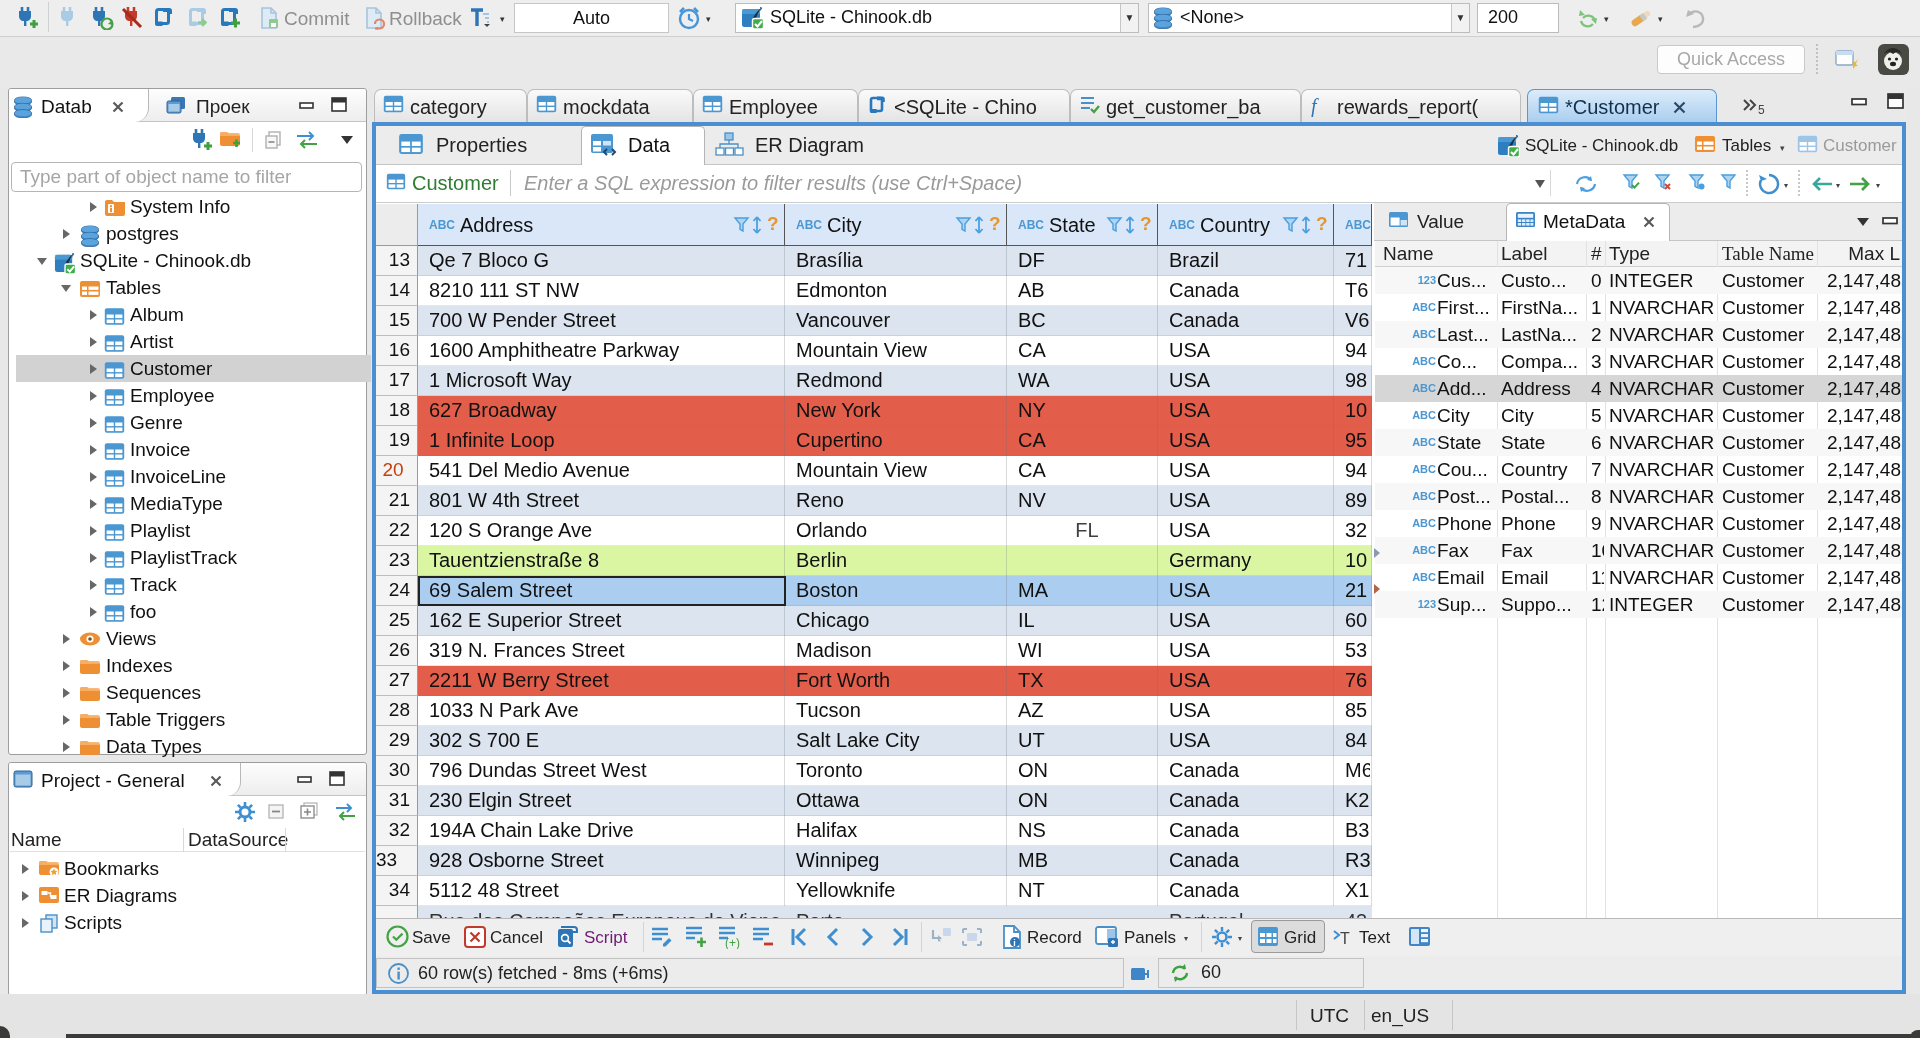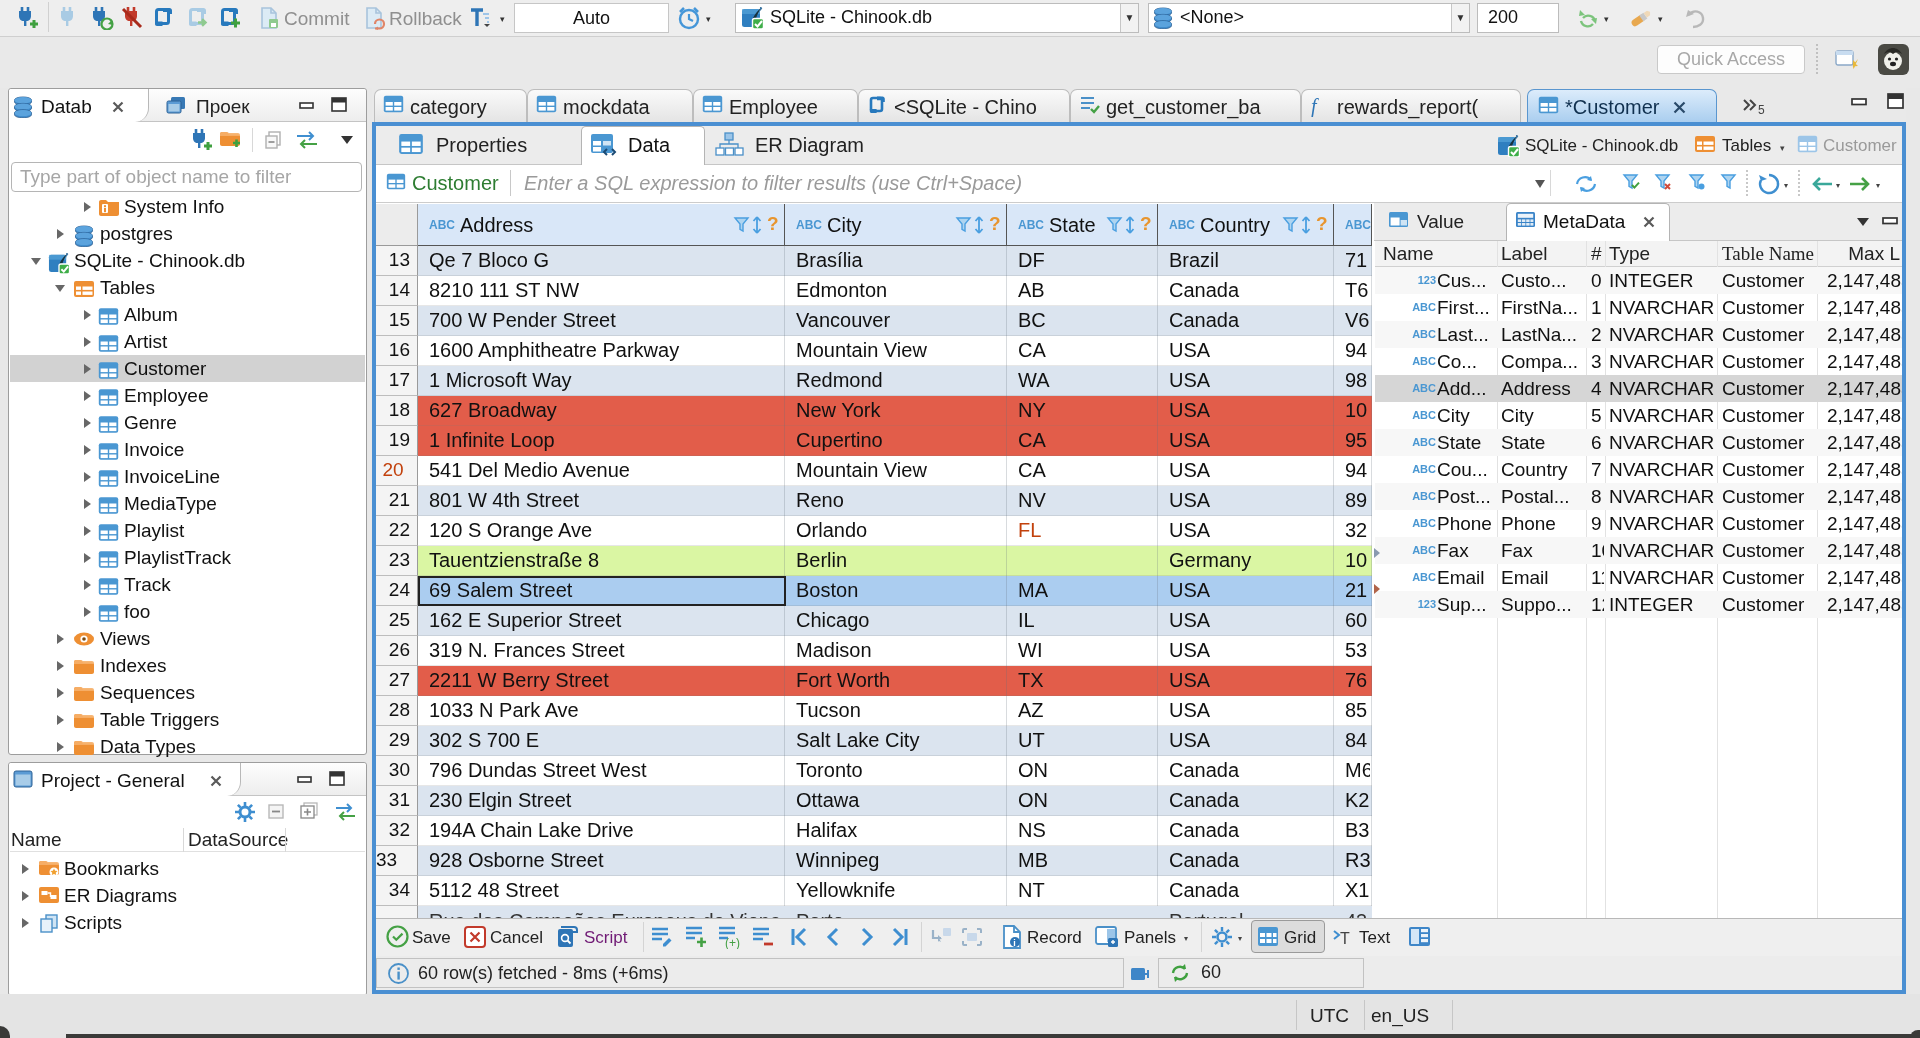--- a/index.html
+++ b/index.html
@@ -232,21 +232,21 @@
       <path d="M3 6h16m-4-4l4 4-4 4" stroke="#3f8fd0" stroke-width="2" fill="none"></path>
       <path d="M23 14H7m4 4l-4-4 4-4" stroke="#45a145" stroke-width="2" fill="none"></path>
     </svg>
   </div>
 <div style="position:absolute;left:340px;top:134px;width:14px;height:12px;">
     <svg width="14" height="12" viewBox="0 0 14 12" style="display:block;">
       <path d="M1 2h12L7 10z" fill="#333"></path>
     </svg>
   </div>
 <div style="position:absolute;left:11px;top:162px;width:351px;height:30px;background:#fff;border:1px solid #b5b5b5;border-radius:4px;font-size:19px;color:#a6a6a6;padding:3px 0 0 8px;">Type part of object name to filter</div>
-<div style="position:absolute;left:10px;top:193px;width:355px;height:607px;overflow:hidden;">
+<div style="position:absolute;left:16px;top:193px;width:355px;height:607px;overflow:hidden;">
 <div style="position:absolute;left:71px;top:8px;width:12px;height:12px;">
       <svg width="12" height="12" viewBox="0 0 12 12" style="display:block;">
         <path d="M3 1l7 5-7 5z" fill="#676767"></path>
       </svg>
     </div>
 <div style="position:absolute;left:88px;top:6px;width:23px;height:22px;">
       <svg width="22" height="18" viewBox="0 0 22 18" style="display:block;">
         <path d="M1 3c0-1.1.9-2 2-2h5l2 2h11v12c0 1.1-.9 2-2 2H3c-1.1 0-2-.9-2-2z" fill="#ee8f33"></path>
         <rect x="4" y="5" width="6" height="9" rx="1" fill="#fff"></rect>
         <rect x="6" y="6.2" width="2" height="2" fill="#ee8f33"></rect>
@@ -1058,21 +1058,21 @@
 <div style="position:absolute;left:1371px;top:486px;width:1px;height:30px;background:rgba(100,110,125,0.25);"></div>
 <div style="position:absolute;left:1345px;top:489px;width:25px;height:22px;font-size:20px;color:#111;overflow:hidden;">89</div>
 <div style="position:absolute;left:376px;top:516px;width:42px;height:30px;background:#f4f4f4;border-right:1px solid #9a9a9a;border-bottom:1px solid #bdbdbd;"></div>
 <div style="position:absolute;left:376px;top:519px;width:34px;height:22px;font-size:19px;color:#111;text-align:right;">22</div>
 <div style="position:absolute;left:418px;top:516px;width:954px;height:30px;background:#ffffff;border-bottom:1px solid rgba(120,120,120,0.18);"></div>
 <div style="position:absolute;left:784px;top:516px;width:1px;height:30px;background:rgba(100,110,125,0.25);"></div>
 <div style="position:absolute;left:429px;top:519px;width:354px;height:22px;font-size:20px;color:#111;overflow:hidden;">120 S Orange Ave</div>
 <div style="position:absolute;left:1006px;top:516px;width:1px;height:30px;background:rgba(100,110,125,0.25);"></div>
 <div style="position:absolute;left:796px;top:519px;width:209px;height:22px;font-size:20px;color:#111;overflow:hidden;">Orlando</div>
 <div style="position:absolute;left:1157px;top:516px;width:1px;height:30px;background:rgba(100,110,125,0.25);"></div>
-<div style="position:absolute;left:1018px;top:519px;width:138px;height:22px;font-size:20px;color:#c2410c;overflow:hidden;">FL</div>
+<div style="position:absolute;left:1018px;top:519px;width:138px;height:22px;font-size:20px;color:#404040;overflow:hidden;text-align:center;">FL</div>
 <div style="position:absolute;left:1333px;top:516px;width:1px;height:30px;background:rgba(100,110,125,0.25);"></div>
 <div style="position:absolute;left:1169px;top:519px;width:163px;height:22px;font-size:20px;color:#111;overflow:hidden;">USA</div>
 <div style="position:absolute;left:1371px;top:516px;width:1px;height:30px;background:rgba(100,110,125,0.25);"></div>
 <div style="position:absolute;left:1345px;top:519px;width:25px;height:22px;font-size:20px;color:#111;overflow:hidden;">32</div>
 <div style="position:absolute;left:376px;top:546px;width:42px;height:30px;background:#f4f4f4;border-right:1px solid #9a9a9a;border-bottom:1px solid #bdbdbd;"></div>
 <div style="position:absolute;left:376px;top:549px;width:34px;height:22px;font-size:19px;color:#111;text-align:right;">23</div>
 <div style="position:absolute;left:418px;top:546px;width:954px;height:30px;background:#daf6a3;border-bottom:1px solid rgba(120,120,120,0.18);"></div>
 <div style="position:absolute;left:784px;top:546px;width:1px;height:30px;background:rgba(100,110,125,0.25);"></div>
 <div style="position:absolute;left:429px;top:549px;width:354px;height:22px;font-size:20px;color:#111;overflow:hidden;">Tauentzienstraße 8</div>
 <div style="position:absolute;left:1006px;top:546px;width:1px;height:30px;background:rgba(100,110,125,0.25);"></div>

